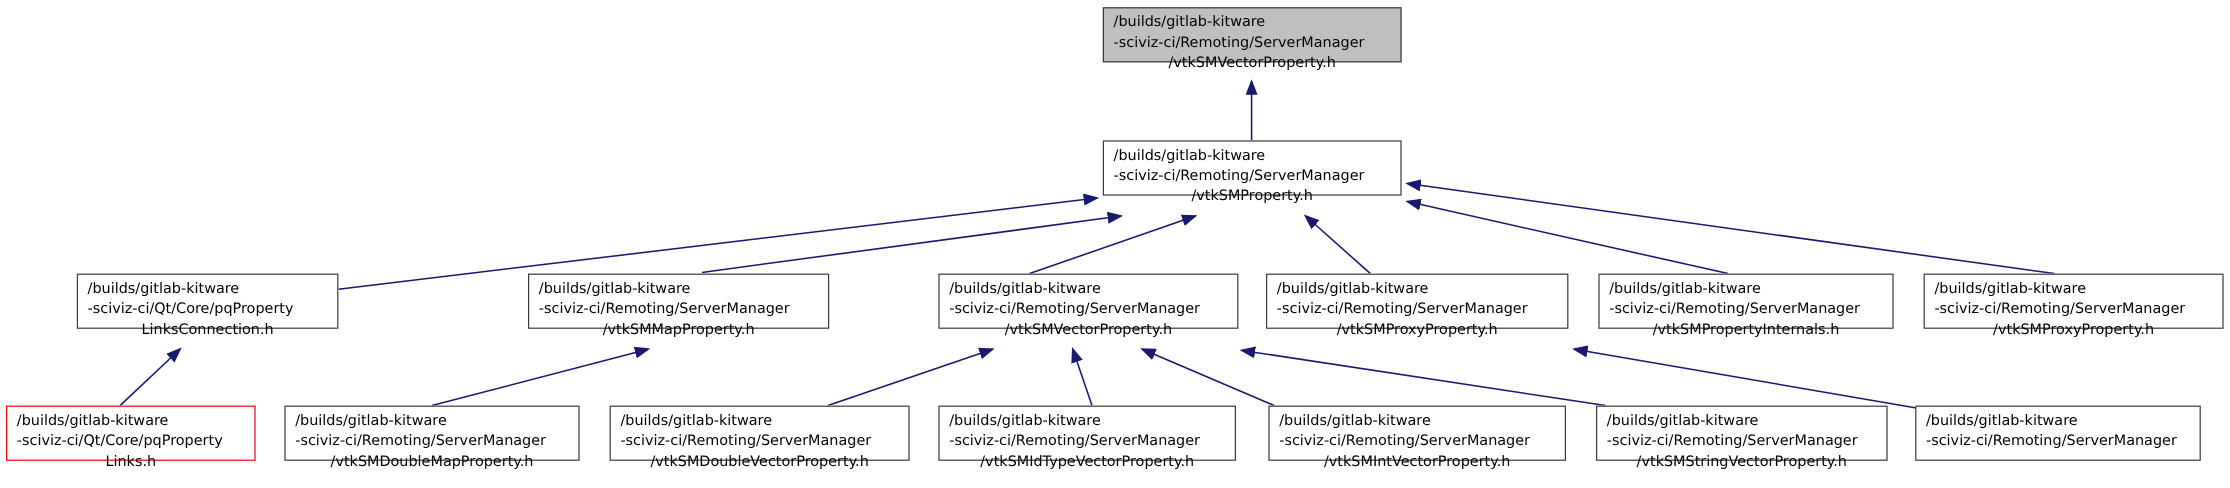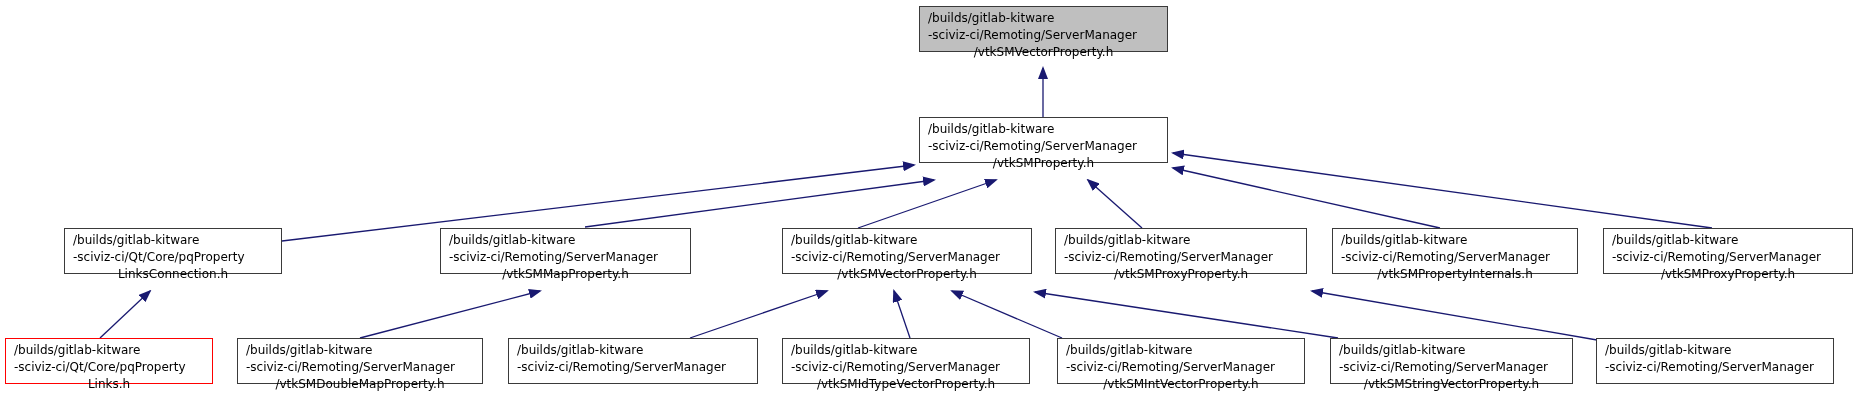--- a/index.html
+++ b/index.html
@@ -113,20 +113,21 @@
 
   <div class="node" style="left:237px;top:338px;width:246px">
     <div class="ln">/builds/gitlab-kitware</div>
     <div class="ln">-sciviz-ci/Remoting/ServerManager</div>
     <div class="ln c">/vtkSMDoubleMapProperty.h</div>
   </div>
 
   <div class="node" style="left:508px;top:338px;width:250px">
     <div class="ln">/builds/gitlab-kitware</div>
     <div class="ln">-sciviz-ci/Remoting/ServerManager</div>
+    <div class="ln c">/vtkSMDoubleVectorProperty.h</div>
   </div>
 
   <div class="node" style="left:782px;top:338px;width:248px">
     <div class="ln">/builds/gitlab-kitware</div>
     <div class="ln">-sciviz-ci/Remoting/ServerManager</div>
     <div class="ln c">/vtkSMIdTypeVectorProperty.h</div>
   </div>
 
   <div class="node" style="left:1057px;top:338px;width:248px">
     <div class="ln">/builds/gitlab-kitware</div>

